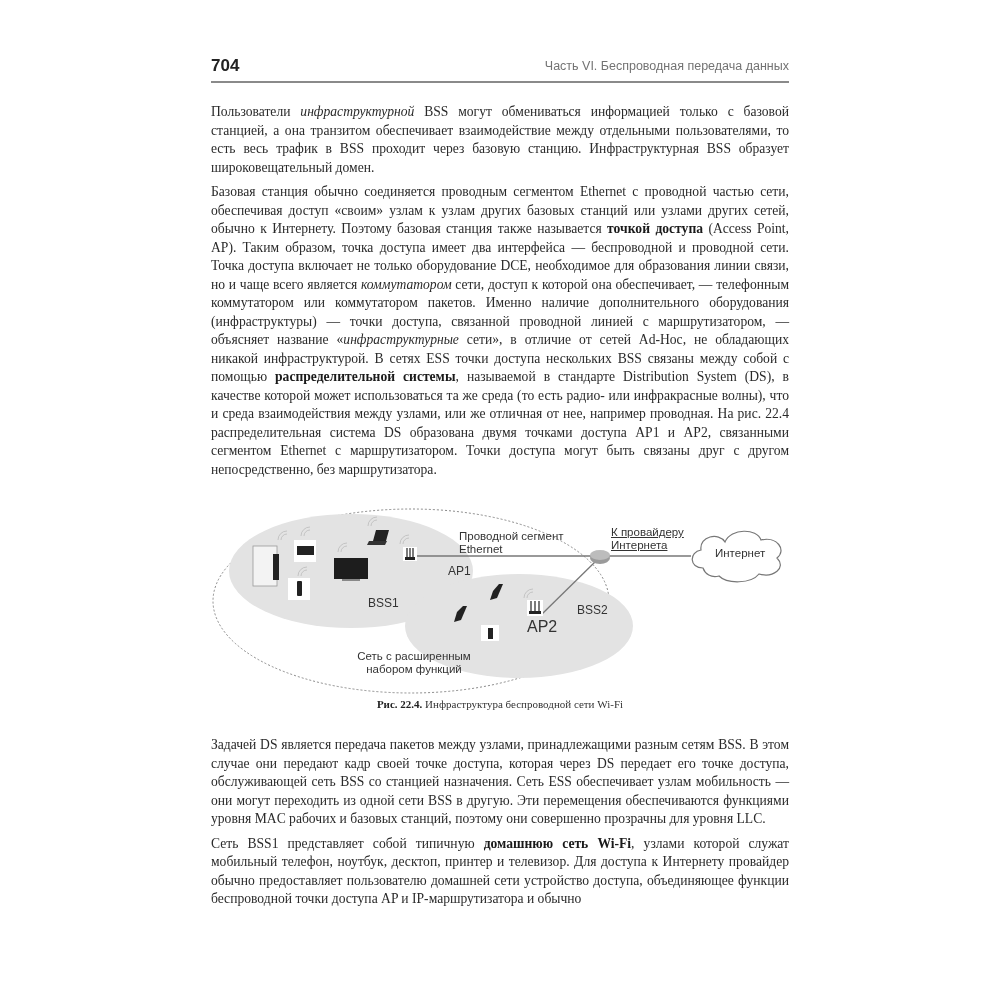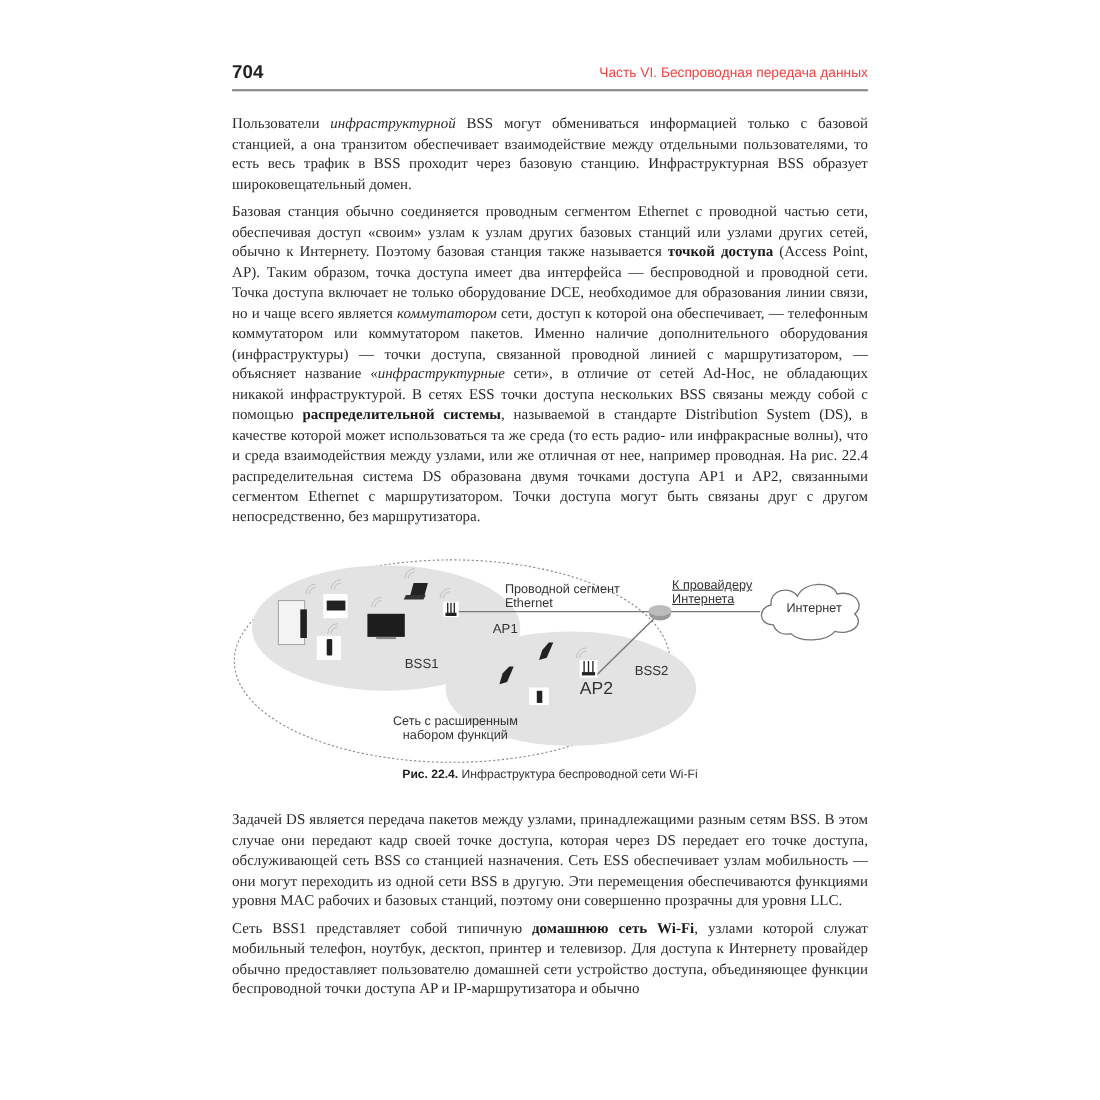--- a/index.html
+++ b/index.html
@@ -1,31 +1,31 @@
 <!DOCTYPE html>
 <html><head>
   <meta charset="utf-8">
   <style>
     html, body { margin: 0; padding: 0; background: #ffffff; }
     body { width: 1000px; height: 1000px; position: relative; overflow: hidden; }
     .page { position: absolute; left: 0; top: 0; width: 1000px; height: 708px; }
     .header { position: absolute; left: 211px; top: 56px; width: 578px; height: 26px; }
     .page-number { position: absolute; left: 0; top: 0; font-family: "Liberation Sans", sans-serif; font-weight: bold; font-size: 17px; color: #222; }
-    .running-head { position: absolute; right: 0; top: 3px; font-family: "Liberation Sans", sans-serif; font-size: 12.5px; color: #ef4444; }
+    .running-head { position: absolute; right: 0; top: 3px; font-family: "Liberation Sans", sans-serif; font-size: 12.5px; color: #737373; }
     .header-rule { position: absolute; left: 211px; top: 81px; width: 578px; height: 2px; background: #8a8a8a; }
     .body-text { position: absolute; left: 211px; width: 578px; font-family: "Liberation Serif", serif; font-size: 13.6px; line-height: 18.5px; color: #2a2a2a; text-align: justify; }
     .body-text p { margin: 0 0 6px 0; text-align: justify; }
     .body-text em { font-style: italic; }
     .body-text b { font-weight: bold; color: #1a1a1a; }
     #block1 { top: 103px; }
     #block2 { top: 736px; }
     .figure { position: absolute; left: 211px; top: 498px; width: 578px; height: 200px; }
     .figure svg { position: absolute; left: 0; top: 0; }
     .fig-label { position: absolute; font-family: "Liberation Sans", sans-serif; font-size: 11.5px; color: #333; line-height: 13px; }
-    .caption { position: absolute; left: 211px; top: 698px; width: 578px; text-align: center; font-family: Liberation Sans, sans-serif; font-size: 11px; color: #333; }
+    .caption { position: absolute; left: 211px; top: 698px; width: 578px; text-align: center; font-family: Liberation Serif, serif; font-size: 11px; color: #333; }
     .caption b { font-weight: bold; color: #222; }
   </style>
 </head>
 <body>
 
 <div class="page">
 
   <div class="header">
     <span class="page-number">704</span>
     <span class="running-head">Часть VI. Беспроводная передача данных</span>

